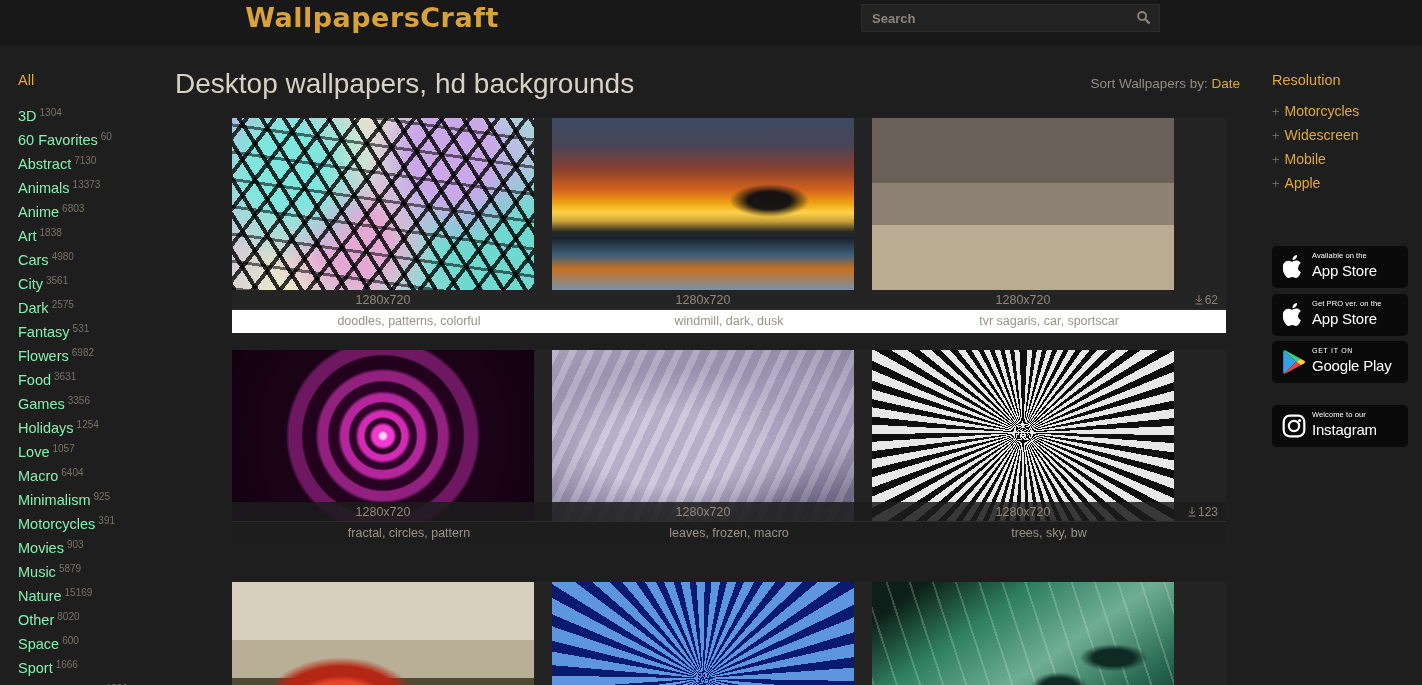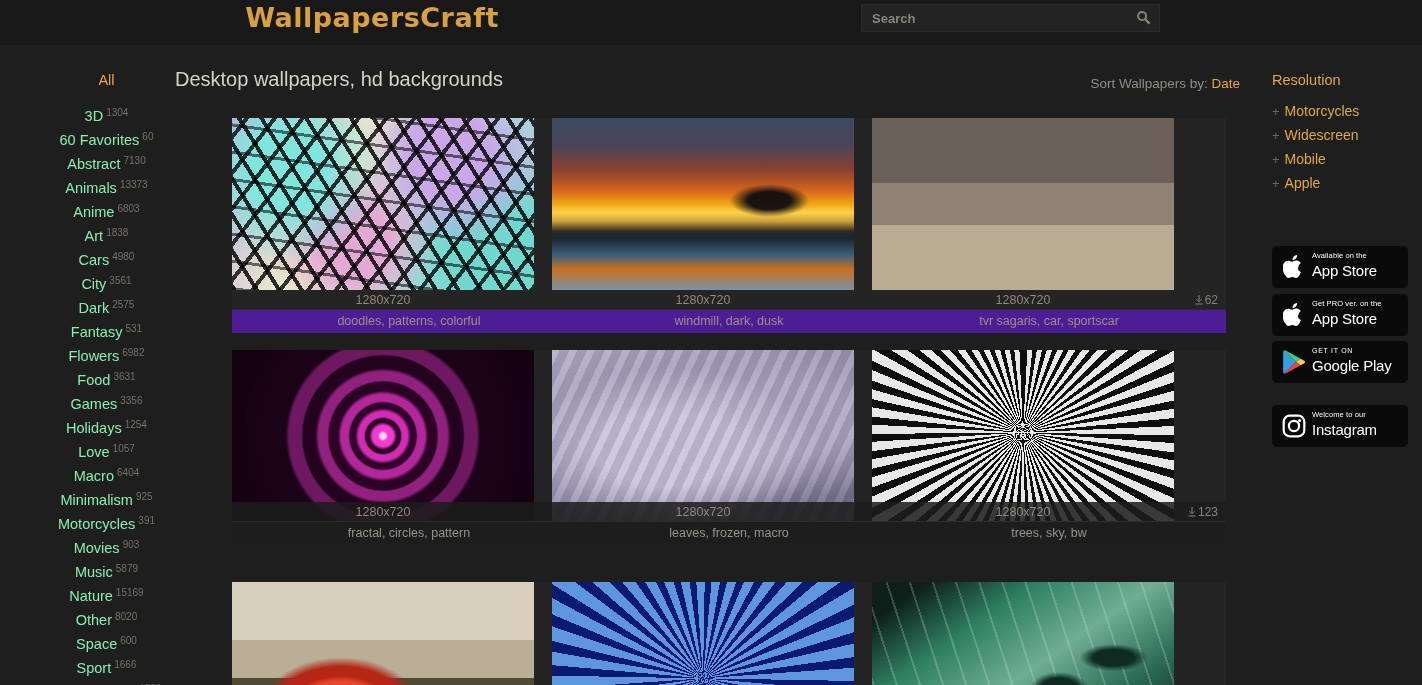--- a/index.html
+++ b/index.html
@@ -58,26 +58,25 @@
     width: 24px; height: 21px;
     background: transparent;
     border: 0;
     cursor: pointer;
     display: flex; align-items: center; justify-content: center;
   }
 
   
   #sidebar {
     position: absolute;
-    left: 12px; top: 45px;
+    left: 4px; top: 45px;
     width: 175px; height: 640px;
     background: #1e1e1e;
     padding-top: 23px;
     overflow: hidden;
-    text-align: center;
   }
   .cat {
     display: block;
     padding: 0 0 0 14px;
     height: 24px;
     line-height: 24px;
     white-space: nowrap;
     cursor: pointer;
     text-decoration: none;
   }
@@ -97,21 +96,21 @@
   
   #main {
     position: absolute;
     left: 175px; top: 45px;
     width: 1083px; height: 640px;
     overflow: hidden;
   }
   #page-title {
     position: absolute;
     left: 0; top: 23px;
-    font-size: 20px;
+    font-size: 28px;
     color: #d8d2c4;
     white-space: nowrap;
   }
   #sortline {
     position: absolute;
     right: 18px; top: 31px;
     font-size: 13.5px;
     color: #938d82;
     white-space: nowrap;
   }
@@ -165,21 +164,21 @@
     color: #8a8275;
     font-size: 12px;
   }
   .meta .dl .ico { margin-right: 2px; }
   .tags {
     height: 23px;
     line-height: 23px;
     text-align: center;
     font-size: 12.5px;
     color: #9a9286;
-    background: #4c1d95;
+    background: #ffffff;
     cursor: pointer;
   }
   .tags.overlay { background: rgba(28,28,28,0.86); }
 
   
   #rightbar {
     position: absolute;
     left: 1258px; top: 45px;
     width: 164px; height: 640px;
     background: #1e1e1e;

